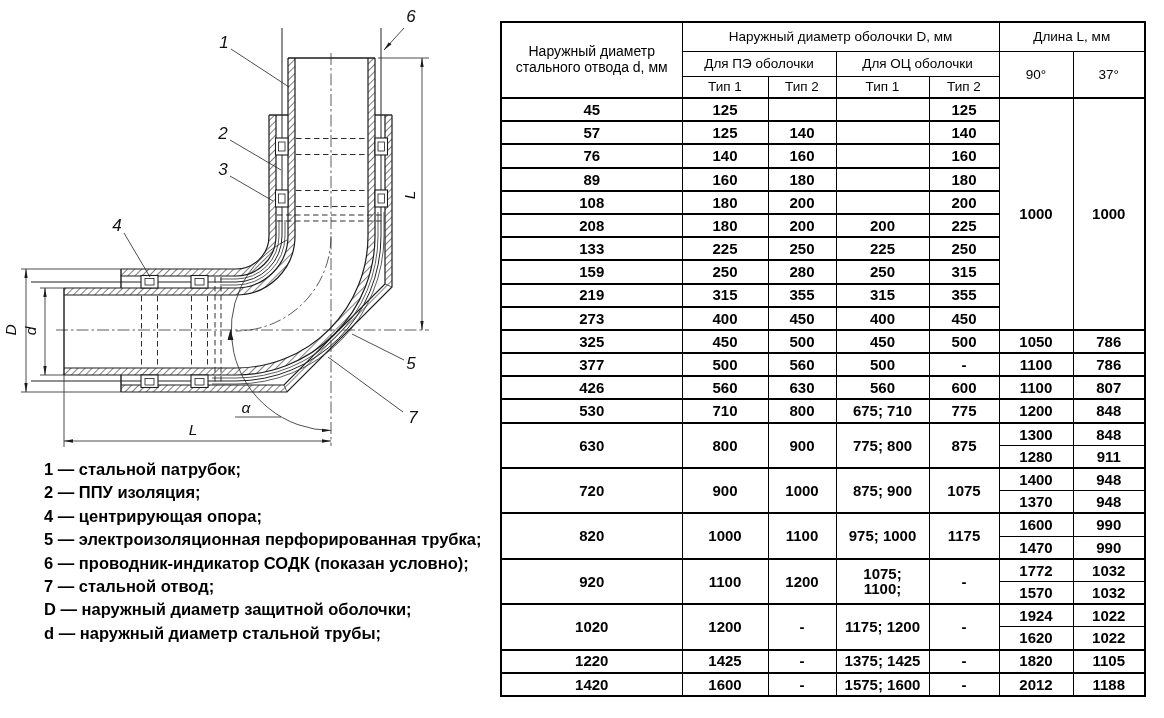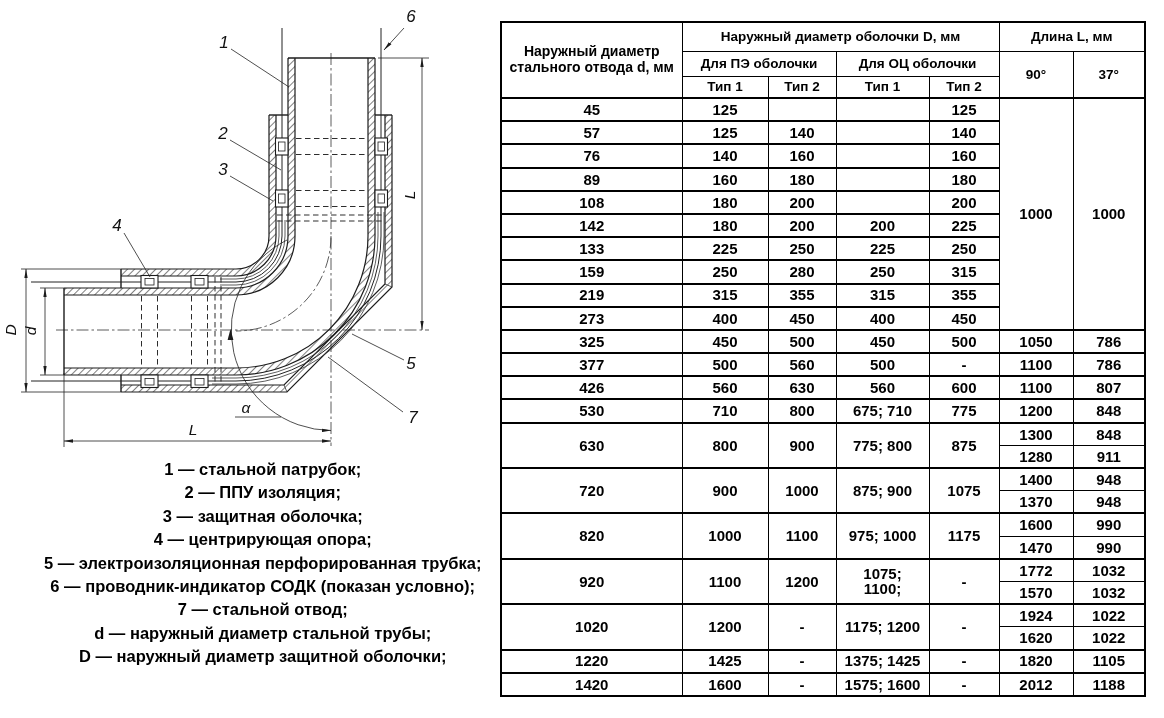--- a/index.html
+++ b/index.html
@@ -14,27 +14,27 @@
   .draw .tube{stroke:#333;fill:none;stroke-width:.8;}
   .draw .dash{stroke:#222;fill:none;stroke-width:.95;stroke-dasharray:5.5,3.5;}
   .draw .cl{stroke:#333;fill:none;stroke-width:.8;stroke-dasharray:12,3,2.5,3;}
   .draw .dim{stroke:#222;fill:none;stroke-width:.8;}
   .draw .sup{stroke:#1c1c1c;fill:#fff;stroke-width:1.1;}
   .draw .sup2{stroke:#1c1c1c;fill:none;stroke-width:.8;}
   .draw .co{font:italic 17px "Liberation Sans",sans-serif;fill:#111;}
   .draw .dl{font:italic 15.5px "Liberation Sans",sans-serif;fill:#111;}
   
   .legend{position:absolute;left:44px;top:458px;font-size:16.5px;font-weight:600;
-          line-height:23.4px;white-space:nowrap;text-align:center;}
+          line-height:23.4px;white-space:nowrap;}
   
   .tbl-wrap{position:absolute;left:500px;top:21px;}
   table.spec{border-collapse:collapse;border:2px solid #000;table-layout:fixed;}
   table.spec th,table.spec td{border:1px solid #000;text-align:center;vertical-align:middle;
           white-space:pre-line;padding:0 2px;}
-  table.spec thead th{font-size:13.5px;font-weight:bold;line-height:1.12;}
+  table.spec thead th{font-size:13.5px;font-weight:normal;line-height:1.12;}
   table.spec thead th.big{font-size:14px;}
   table.spec thead{border-bottom:2px solid #000;}
   table.spec tbody td{font-size:15px;font-weight:bold;height:21.2px;line-height:1.02;}
   table.spec tbody tr.g td{border-top-width:2px;}
   tr.h1{height:29px;} tr.h2{height:25px;} tr.h3{height:22px;}
 </style>
 </head>
 <body>
 
 <div class="stage">
@@ -177,27 +177,26 @@
     <text class="co" x="223" y="175" text-anchor="middle">3</text>
     <text class="co" x="117" y="231" text-anchor="middle">4</text>
     <text class="co" x="411" y="369" text-anchor="middle">5</text>
     <text class="co" x="411" y="22" text-anchor="middle">6</text>
     <text class="co" x="413" y="423" text-anchor="middle">7</text>
   </svg>
 
   <div class="legend">
       <div>1 — стальной патрубок;</div>
       <div>2 — ППУ изоляция;</div>
-      <div>3 — защитная оболочка;</div>
       <div>4 — центрирующая опора;</div>
       <div>5 — электроизоляционная перфорированная трубка;</div>
       <div>6 — проводник-индикатор СОДК (показан условно);</div>
       <div>7 — стальной отвод;</div>
+      <div>D — наружный диаметр защитной оболочки;</div>
       <div>d — наружный диаметр стальной трубы;</div>
-      <div>D — наружный диаметр защитной оболочки;</div>
     </div>
 
   <div class="tbl-wrap">
     <table class="spec">
       <colgroup>
         <col style="width:181px">
           <col style="width:86px">
           <col style="width:68px">
         <col style="width:93px">
           <col style="width:70px">
@@ -256,21 +255,21 @@
             <td>180</td>
           </tr>
           <tr class="g">
             <td>108</td>
             <td>180</td>
             <td>200</td>
             <td></td>
             <td>200</td>
           </tr>
           <tr class="g">
-            <td>142</td>
+            <td>208</td>
             <td>180</td>
             <td>200</td>
             <td>200</td>
             <td>225</td>
           </tr>
           <tr class="g">
             <td>133</td>
             <td>225</td>
             <td>250</td>
             <td>225</td>

